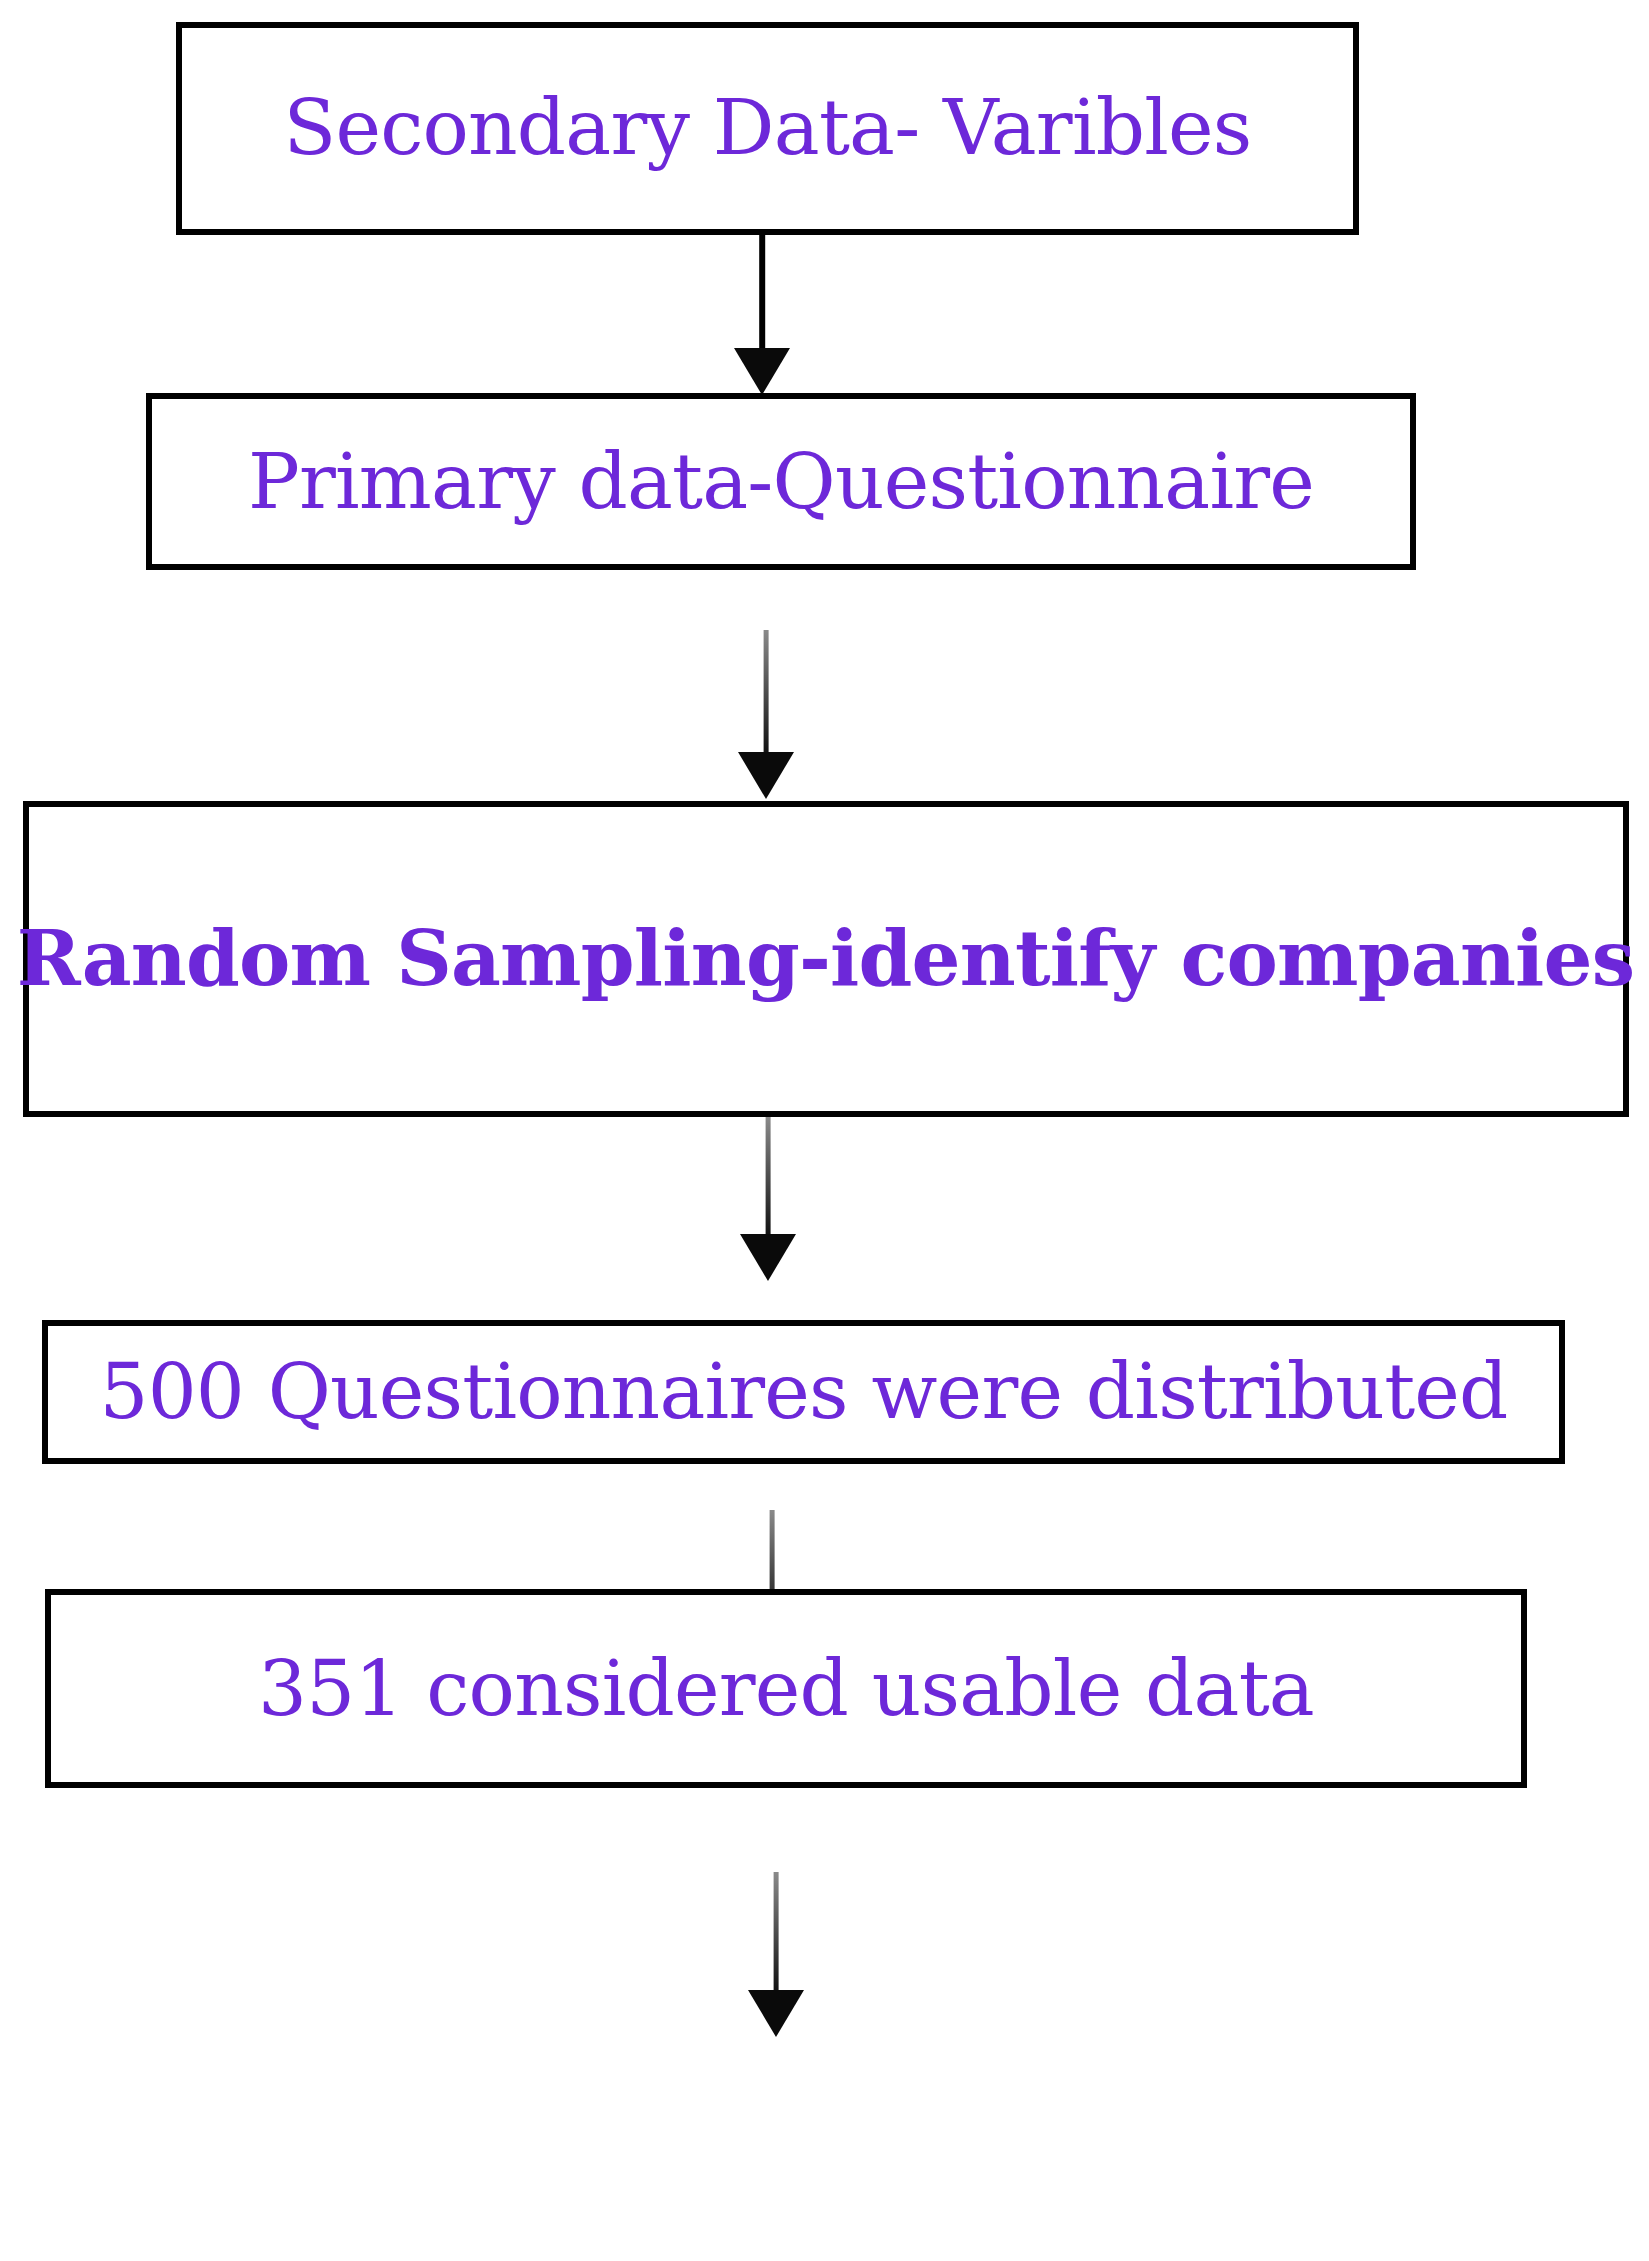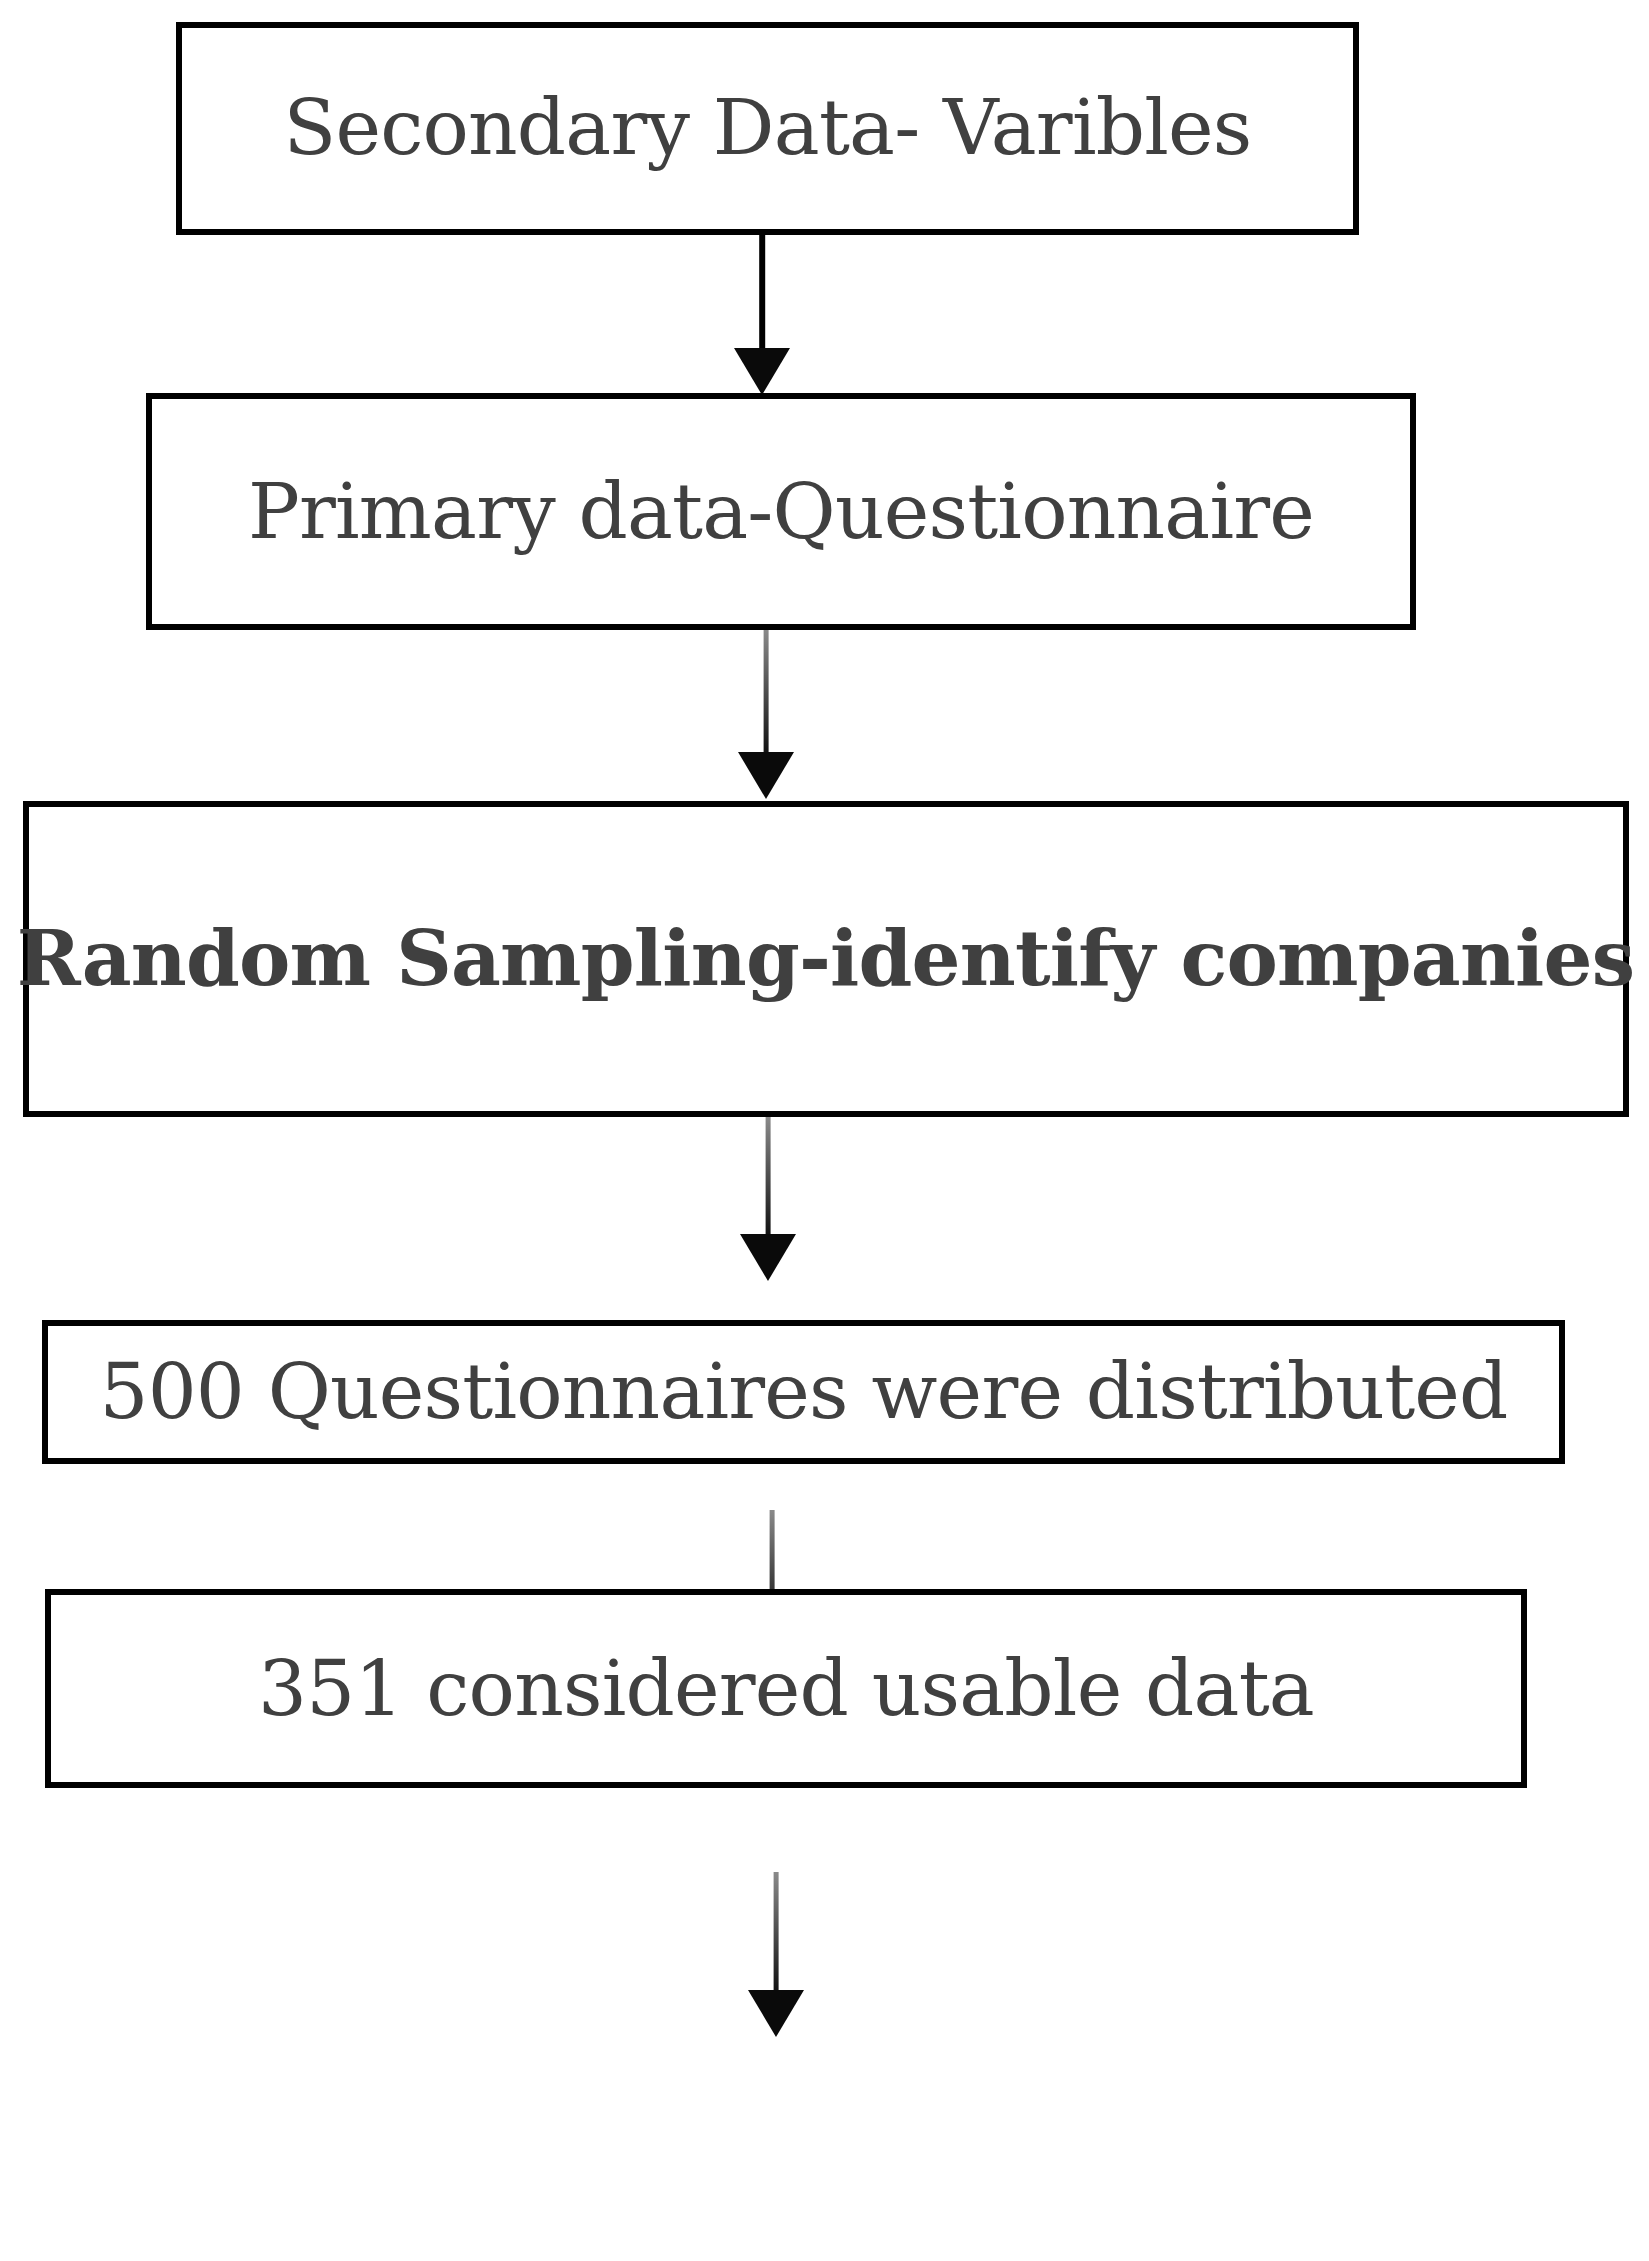--- a/index.html
+++ b/index.html
@@ -20,21 +20,21 @@
     box-sizing: border-box;
     background: #ffffff;
     border: 6.4px solid #000000;
     display: flex;
     flex-direction: column;
     justify-content: center;
     align-items: center;
     text-align: center;
     font-size: 77px;
     line-height: 1.45;
-    color: #404040;
+    color: #6d28d9;
     letter-spacing: -0.8px;
   }
   .node .line {
     white-space: nowrap;
   }
   .arrow {
     position: absolute;
     width: 56px;
   }
   .arrow .shaft {
@@ -69,21 +69,21 @@
 
   <div class="node" style="left:176px; top:21.7px; width:1183px; height:213px;">
     <div class="line">Secondary Data- Varibles</div>
   </div>
 
   <div class="arrow" style="left:734px; top:235px; height:160px;">
     <div class="shaft"></div>
     <div class="head"></div>
   </div>
 
-  <div class="node" style="left:146px; top:393px; width:1270px; height:237px;align-items:center;">
+  <div class="node" style="left:146px; top:393px; width:1270px; height:177px;align-items:center;">
     <div class="line">Primary data-Questionnaire</div>
   </div>
 
   <div class="arrow grad" style="left:738px; top:630px; height:169px;">
     <div class="shaft"></div>
     <div class="head"></div>
   </div>
 
   <div class="node" style="left:22.5px; top:801px; width:1606px; height:316px;font-weight:bold;">
     <div class="line">Random Sampling-identify companies</div>

